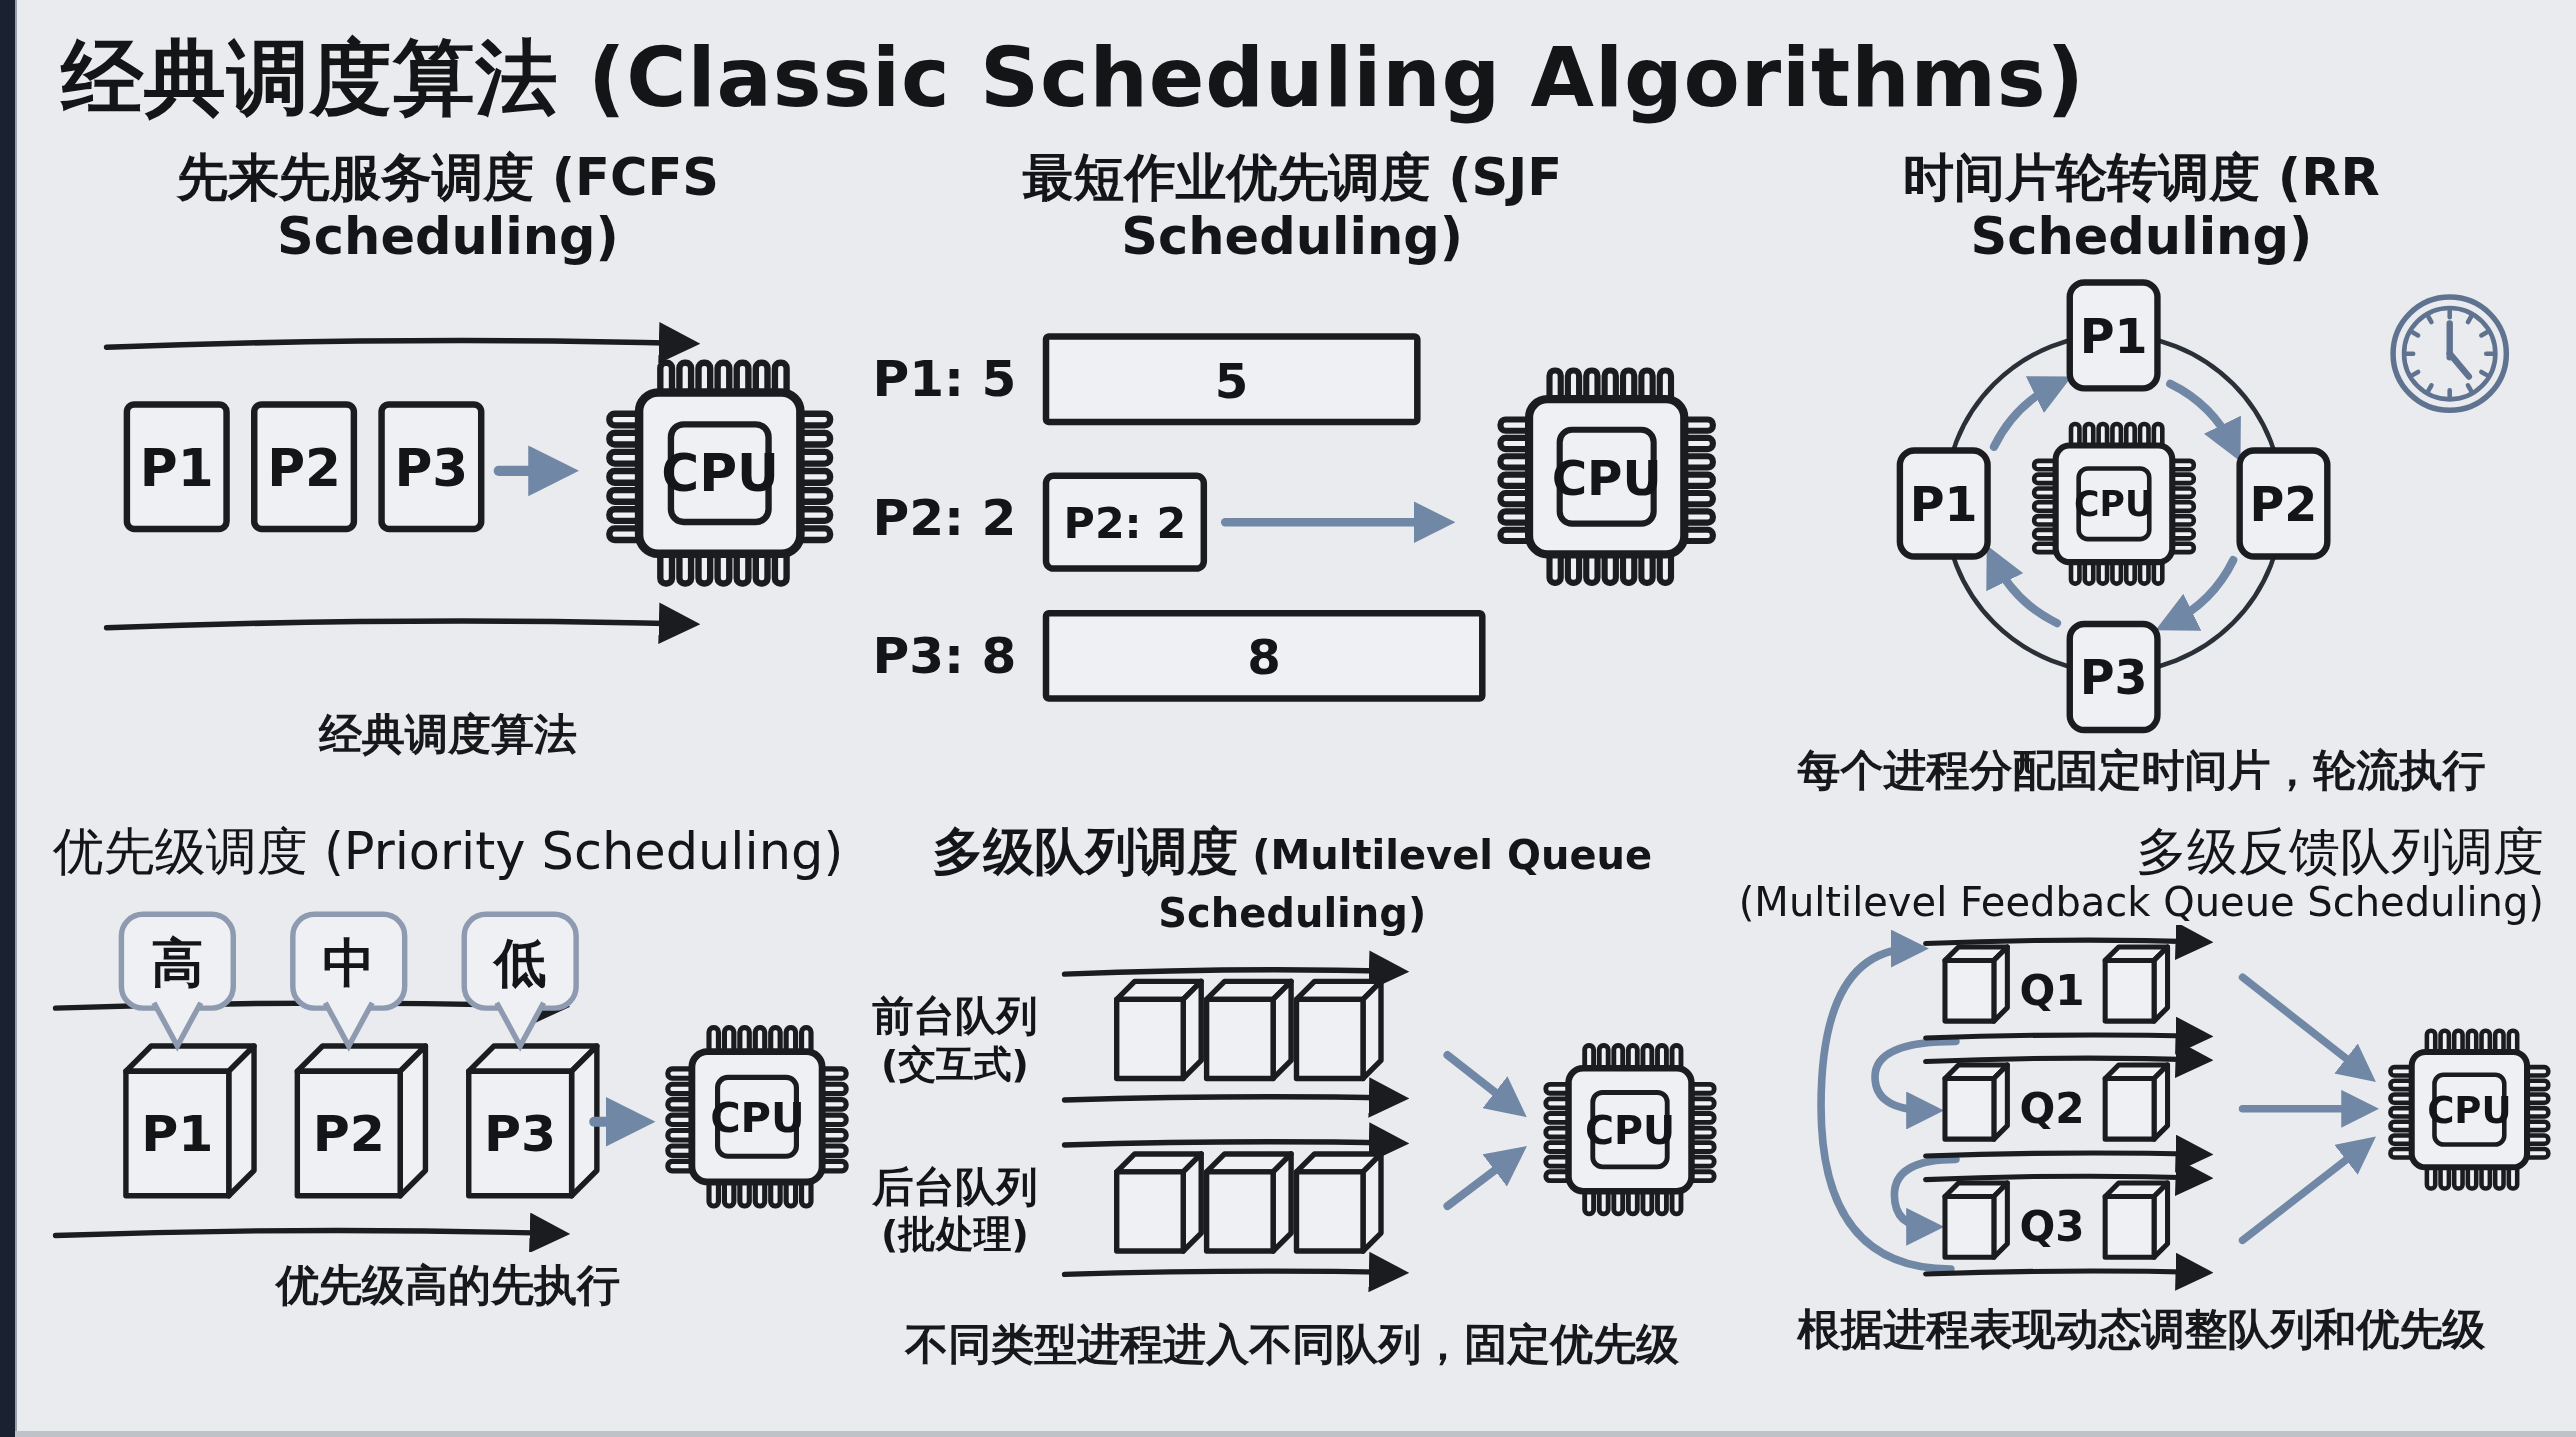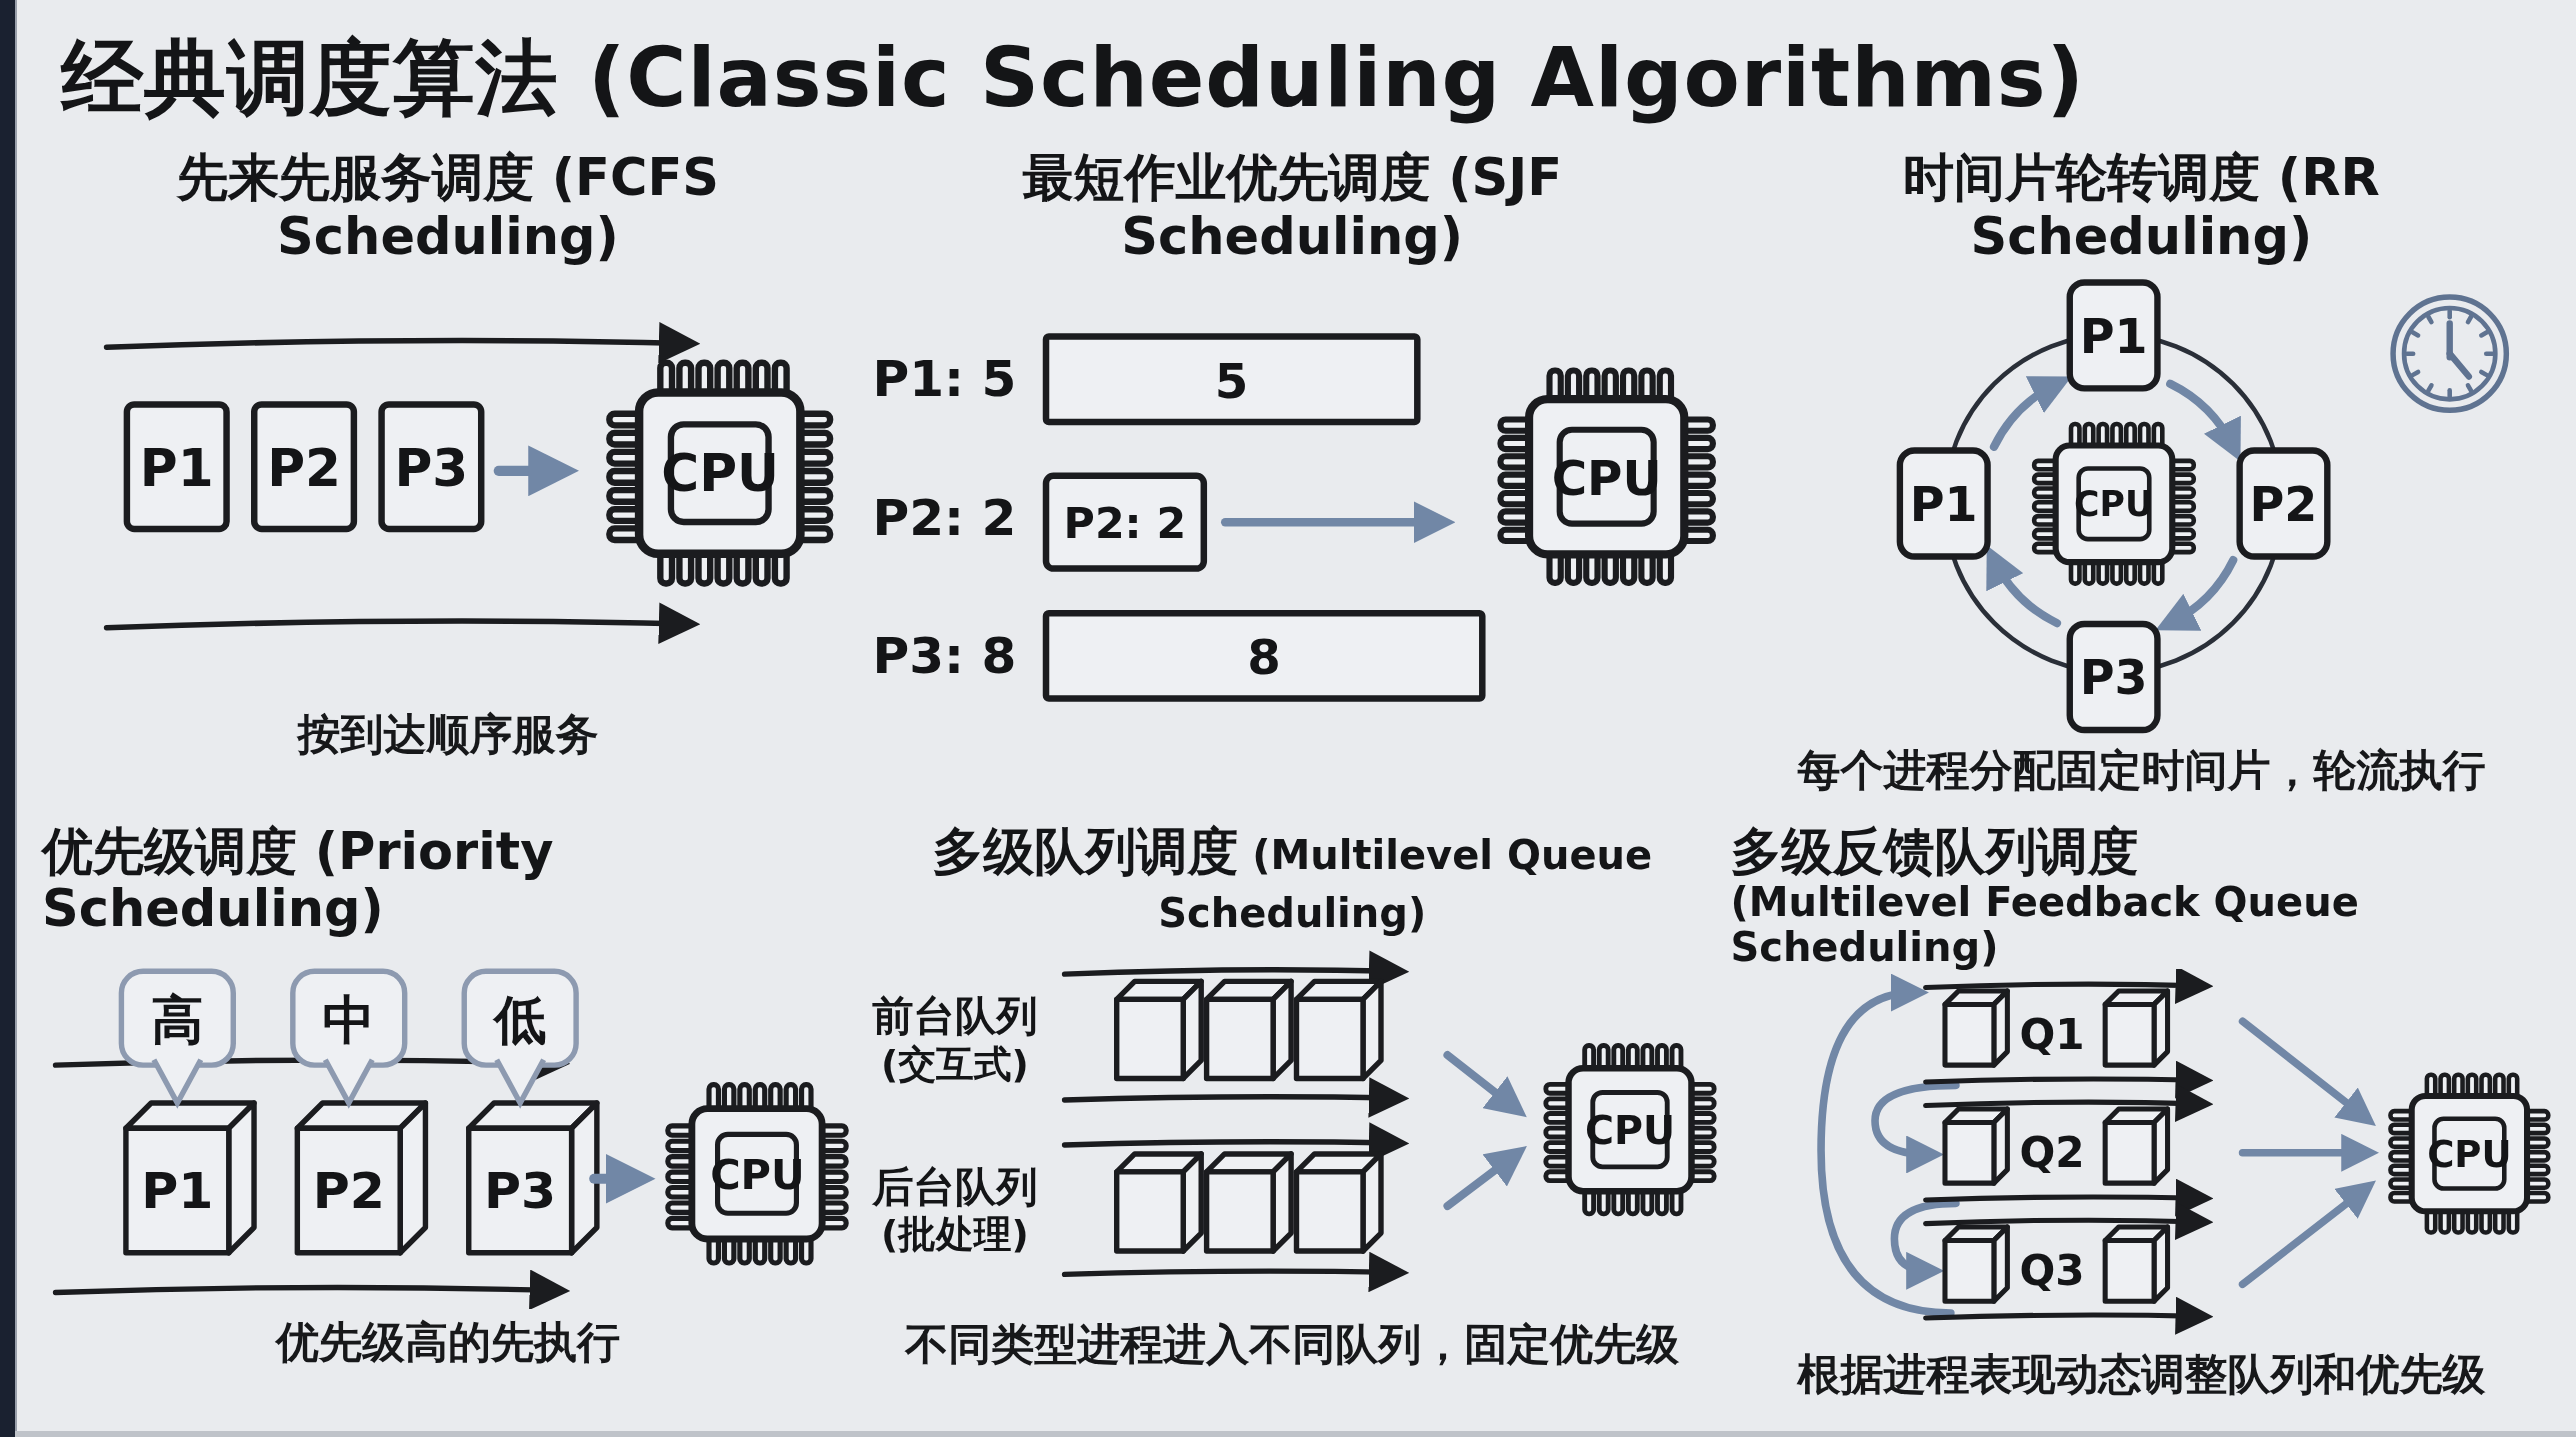--- a/index.html
+++ b/index.html
@@ -6,21 +6,21 @@
     background:#e9ebee;font-family:"DejaVu Sans","Liberation Sans",sans-serif;color:#17181a;}
   .edge-left{position:absolute;left:0;top:0;width:15px;height:1438px;background:#1a2130;border-right:2.8px solid #9aa0ab;}
   .edge-bottom{position:absolute;left:15px;bottom:0;width:2561px;height:5.6px;background:#bfc3c9;}
   .page{position:absolute;left:18px;top:0;width:2110px;height:1432px;}
   .main-title{margin:24px 0 7.5px 0;text-align:center;font-size:82px;font-weight:800;color:#141517;letter-spacing:0.9px;}
   .board{display:grid;grid-template-columns:812px 854px 822px;column-gap:11.2px;row-gap:22.5px;padding:7.5px 17px 0 24px;}
   .panel{display:flex;flex-direction:column;align-items:center;}
   .p-head{text-align:center;font-weight:800;font-size:51px;color:#141517;line-height:1.15;min-height:71px;}
   .p-head .en{font-size:51px;}
   .panel-mlq .p-head .en{font-size:40px;}
-  .p-head2{text-align:left;font-weight:700;color:#141517;line-height:1.12;}
+  .p-head2{text-align:right;font-weight:400;color:#141517;line-height:1.12;}
   .p-head2 .l1{display:block;font-size:51px;}
   .p-head2 .l2{display:block;font-size:40px;}
   .diagram{width:100%;height:auto;display:block;}
   .p-cap{text-align:center;font-weight:800;font-size:43px;color:#17181a;margin-top:5.6px;white-space:nowrap;}
   
   .kline{fill:none;stroke:#1b1c1f;stroke-width:6;stroke-linecap:round;}
   .bline{fill:none;stroke:#7187a6;stroke-width:9;stroke-linecap:round;}
   .bline-thick{fill:none;stroke:#7187a6;stroke-width:11;stroke-linecap:round;}
   .box{fill:#eef0f3;stroke:#1b1c1f;stroke-width:7;}
   .cube{fill:#eef0f3;stroke:#1b1c1f;stroke-width:6;stroke-linejoin:round;}
@@ -99,21 +99,21 @@
           <text class="svg-label" x="284" y="238" font-size="56">P2</text>
         </g>
         <g>
           <rect class="box" x="368" y="150" width="108" height="135" rx="8"></rect>
           <text class="svg-label" x="422" y="238" font-size="56">P3</text>
         </g>
         <path class="bline-thick" d="M495 222 L560 222" marker-end="url(#ah-blue)"></path>
         <use href="#cpu-sym" transform="translate(608,98) scale(1.15)"></use>
         <text class="svg-label" x="735" y="244" font-size="56">CPU</text>
       </svg>
-      <div class="p-cap">按到达顺序服务</div>
+      <div class="p-cap">经典调度算法</div>
     </div>
 
     <div class="panel panel-sjf">
       <div class="p-head"><span class="zh">最短作业优先调度</span><span class="en"> (SJF Scheduling)</span></div>
       <svg class="diagram" viewBox="0 0 920 470">
         <g>
           <text class="svg-label-left" x="8" y="140" font-size="54">P1: 5</text>
           <rect class="box" x="195" y="76" width="400" height="92" rx="3"></rect>
           <text class="svg-label" x="395" y="142" font-size="52">5</text>
         </g>

